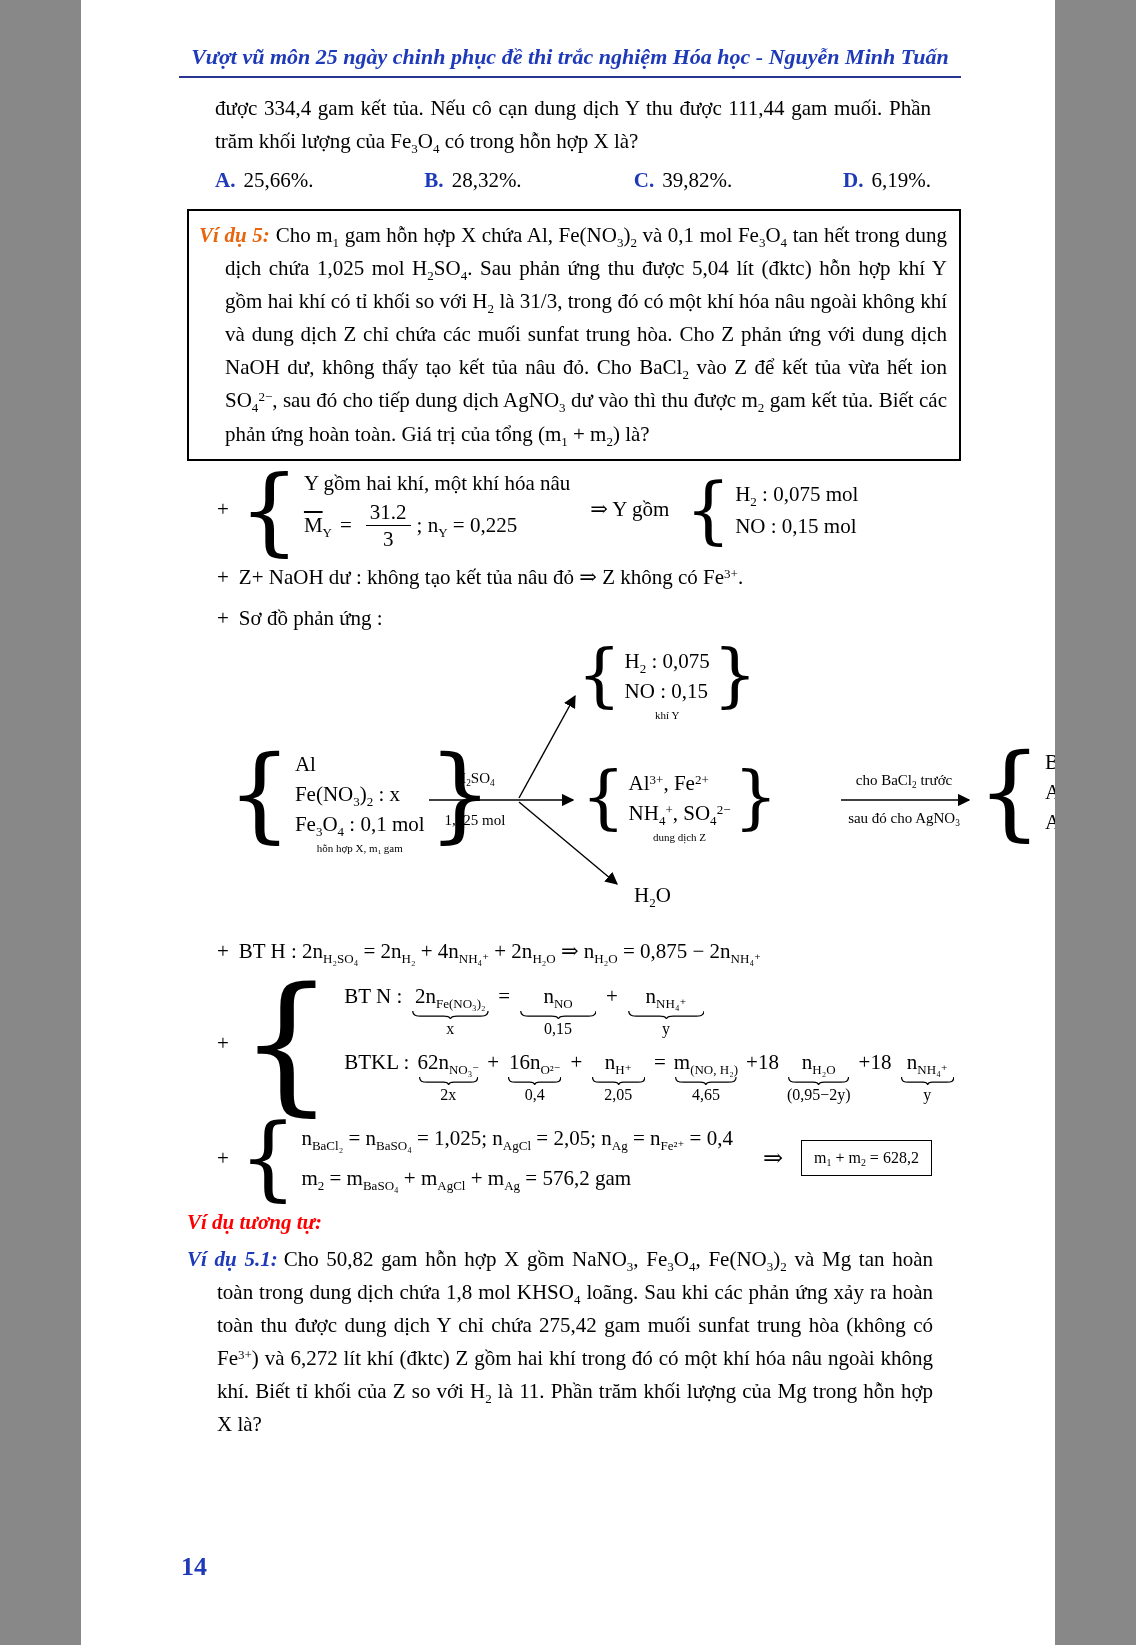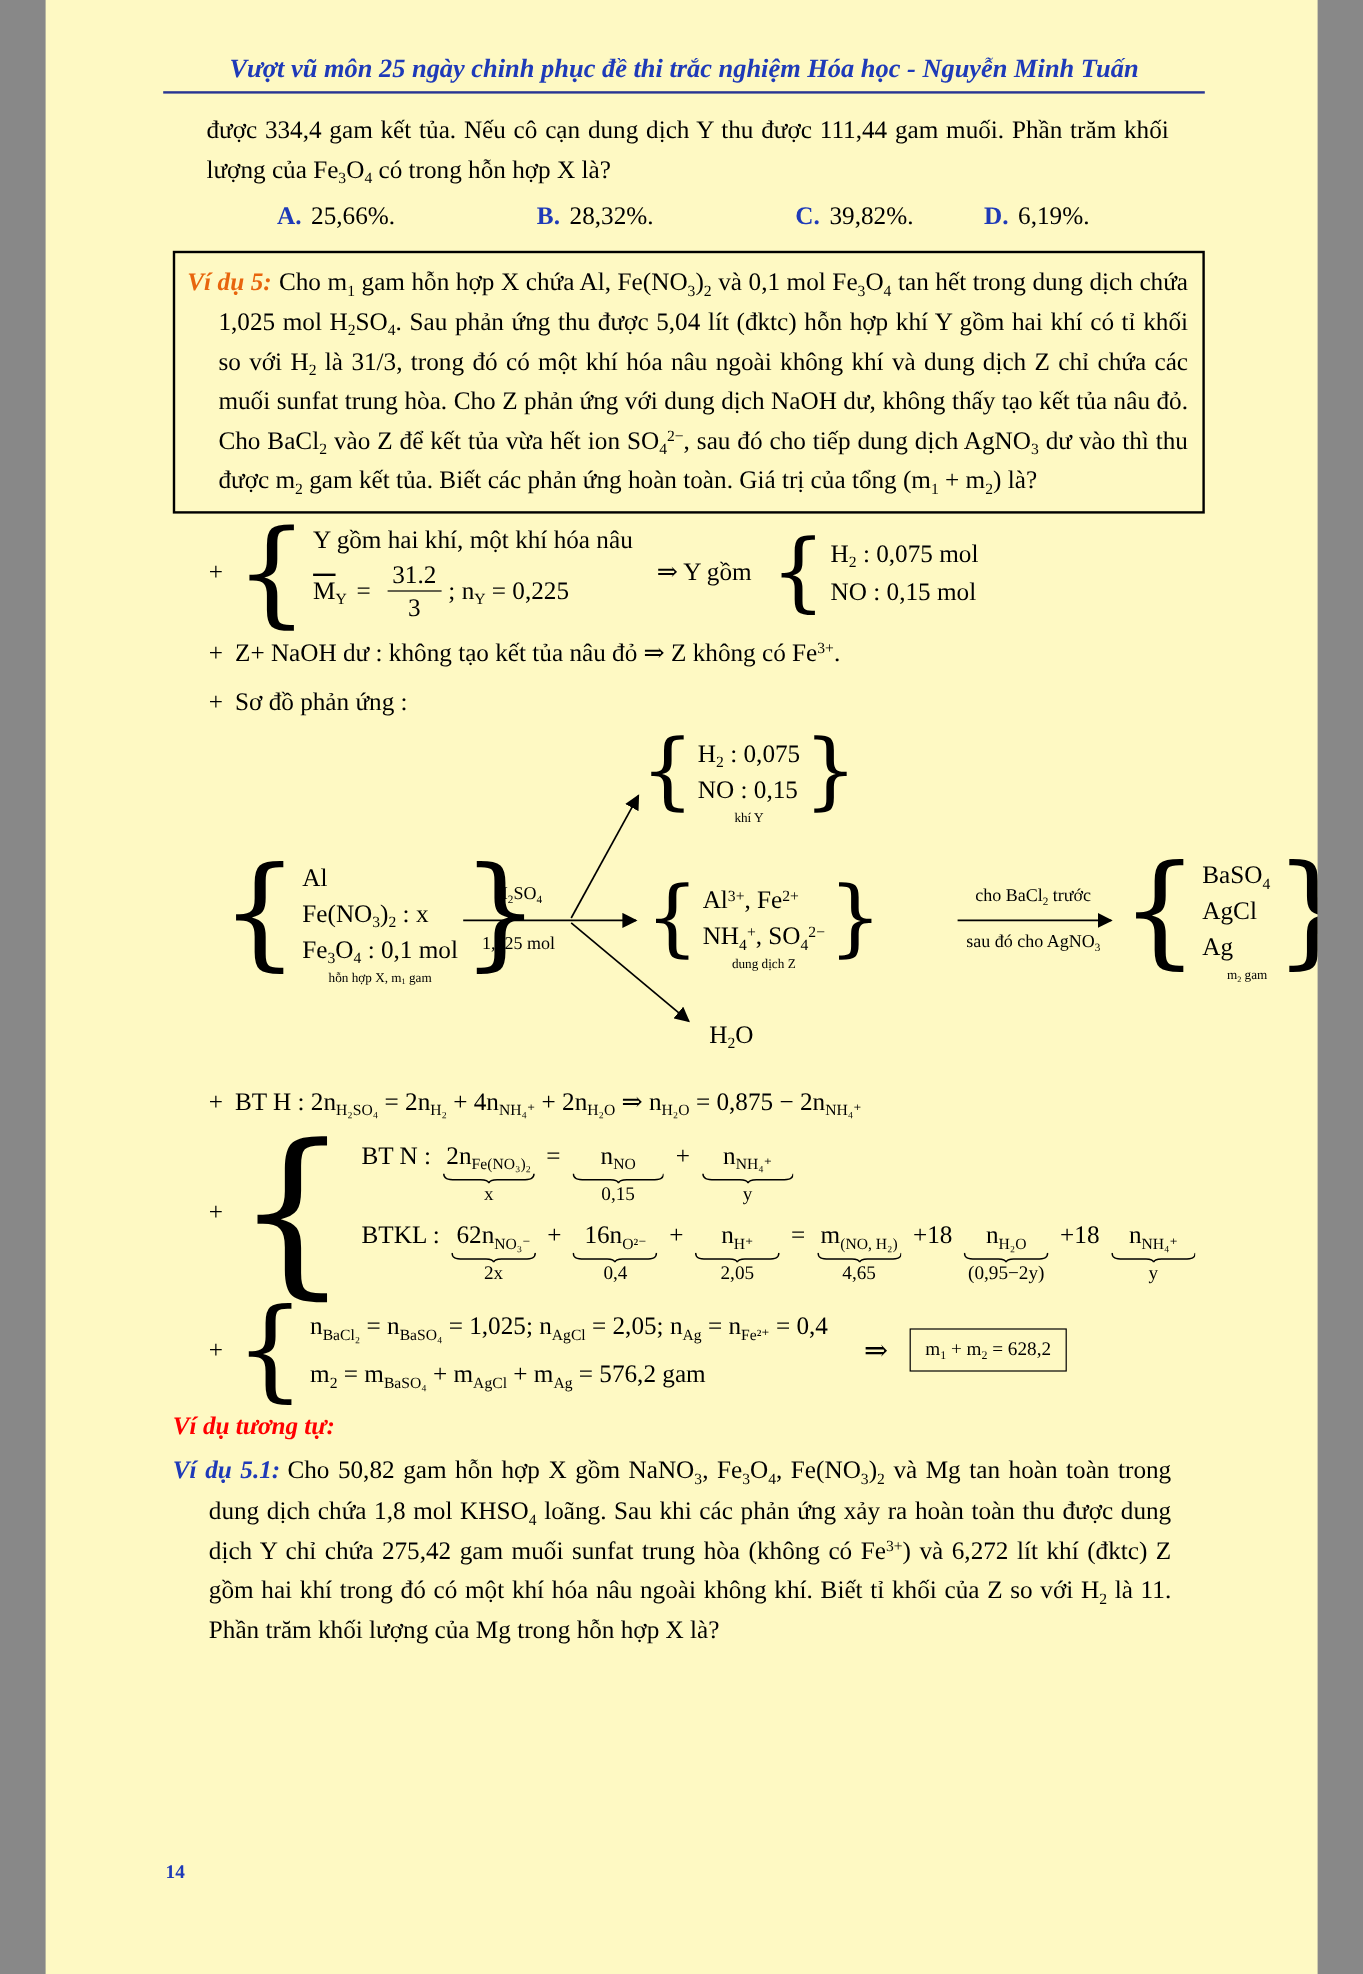--- a/index.html
+++ b/index.html
@@ -1,34 +1,34 @@
 <!DOCTYPE html>
 <html><head>
 <meta charset="utf-8">
 <style>
   * { box-sizing: border-box; }
   html,body { margin:0; padding:0; background:#888; }
   .page {
-    position:relative; width:1060px; height:1645px; margin:0 auto;
-    background:#fef9c3; overflow:hidden;
+    position:relative; width:974px; height:1645px; margin:0 auto;
+    background:#ffffff; overflow:hidden;
     font-family:"Liberation Serif","DejaVu Serif",serif;
     font-size:21px; color:#000;
   }
   .content { padding:44px 94px 0 98px; }
 
   
   .header {
     text-align:center; color:#1e3ab8; font-weight:bold; font-style:italic;
     font-size:22px; padding-bottom:6px; border-bottom:2px solid #283593; margin-bottom:14px;
   }
 
   p { margin:0; }
   .para1 { margin:2px 30px 8px 36px; text-align:justify; line-height:1.55; }
 
-  .answers { display:flex; margin:6px 30px 12px 36px; line-height:1.5;text-align:center; }
+  .answers { display:flex; margin:6px 30px 12px 36px; line-height:1.5; }
   .answers .ans { width:216px; white-space:nowrap; }
   .answers .ans:last-child { width:auto; }
   .alabel { color:#1e3ab8; font-weight:bold; margin-right:8px; }
 
   .exbox { border:2px solid #000; margin-left:8px; padding:8px 12px 8px 10px; }
   .exp { padding-left:26px; text-indent:-26px; text-align:justify; line-height:1.58; }
   .exlabel { font-weight:bold; font-style:italic; margin-right:6px; }
   .exlabel.orange { color:#e8650d; }
   .exlabel.blue { color:#1e3ab8; }
   .exbox .answers { margin:8px 0 2px 26px; }
@@ -73,21 +73,21 @@
   .dlines { display:flex; flex-direction:column; padding:0 3px; }
   .dline { line-height:30px; white-space:nowrap; }
   .dlabel { font-size:11px; margin-top:2px; white-space:nowrap; }
   .dsmall { position:absolute; font-size:15px; text-align:center; line-height:1.15; }
   .darr { font-size:28px; margin-left:4px; }
   .water { position:absolute; font-size:21px; }
 
   .similar { color:#ff0000; font-weight:bold; font-style:italic; margin:10px 0 8px 8px; }
   .ex51 { margin:0 28px 6px 8px; padding-left:30px; text-indent:-30px; text-align:justify; line-height:1.58; }
 
-  .pagenum { position:absolute; left:100px; top:1552px; color:#1e3ab8; font-weight:bold; font-size:16px; }
+  .pagenum { position:absolute; left:100px; top:1552px; color:#1e3ab8; font-weight:bold; font-size:26px; }
 </style>
 </head>
 <body>
 
 <div class="page">
   <div class="content">
 
     <div class="header">
       <span>Vượt vũ môn 25 ngày chinh phục đề thi trắc nghiệm Hóa học - Nguyễn Minh Tuấn</span>
     </div>

